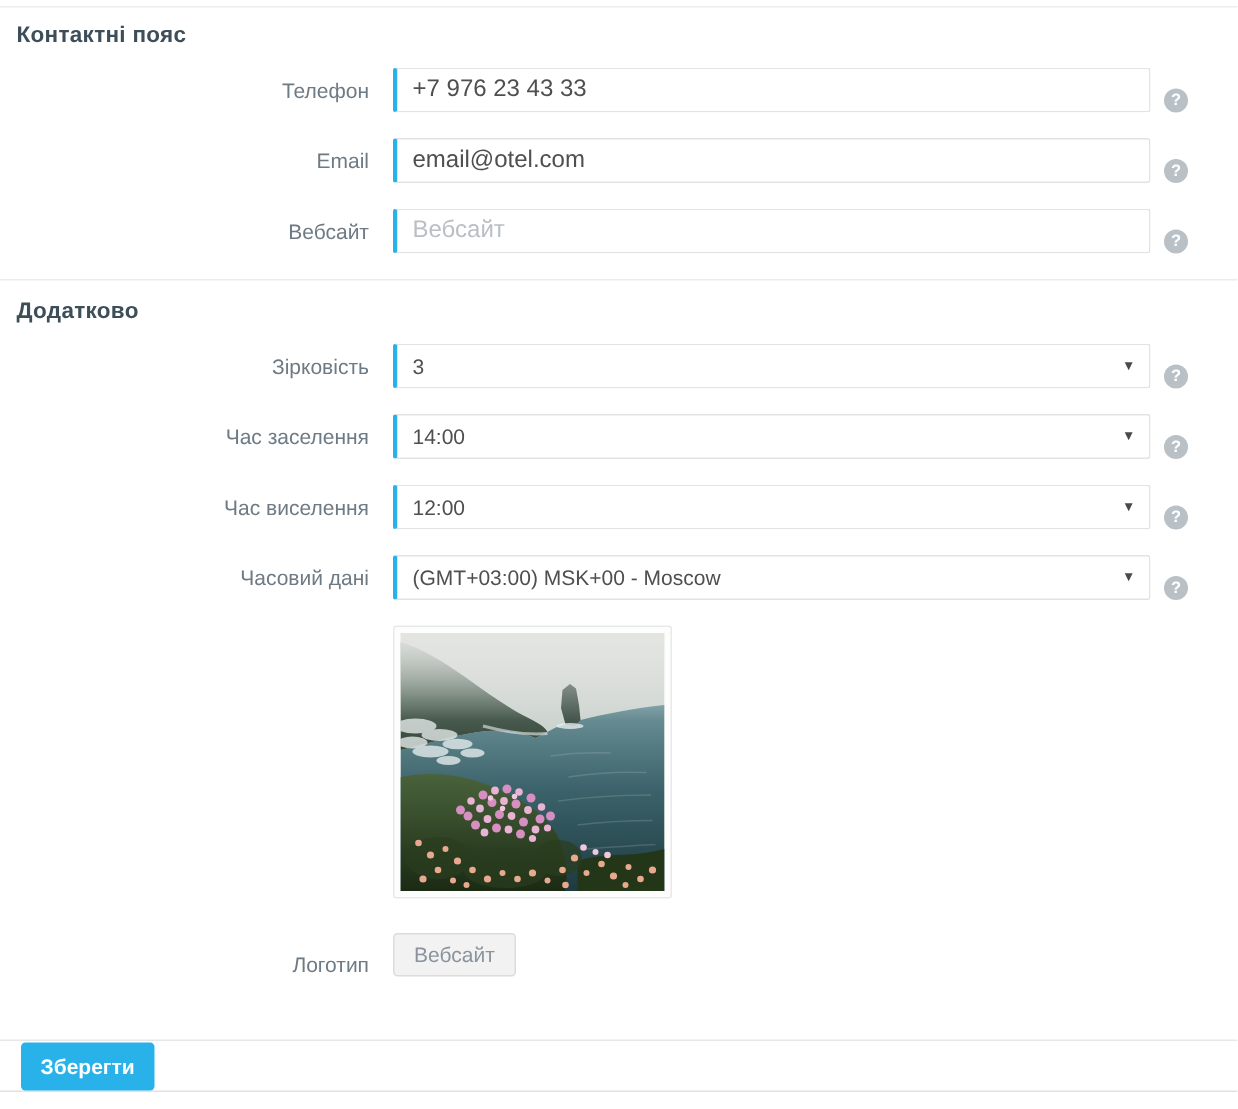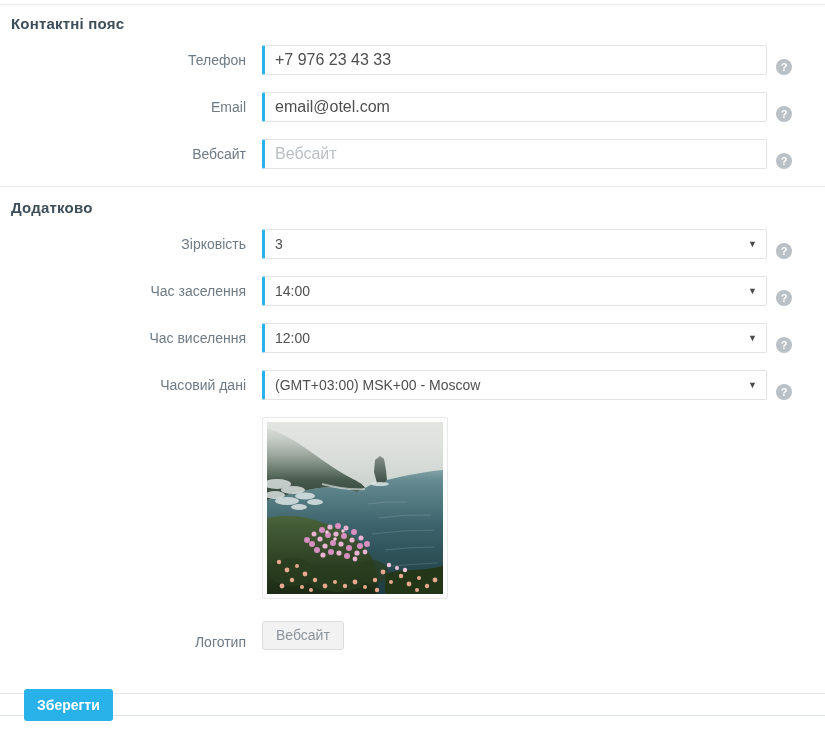--- a/index.html
+++ b/index.html
@@ -58,23 +58,23 @@
     padding: 4px; display: inline-block;
   }
   .logo-frame svg { display: block; }
   .change-button {
     display: inline-block; margin-top: 18px;
     background: #f2f2f2; border: 1px solid #dcdcdc; border-radius: 3px;
     color: #8b949d; font-size: 14px; font-family: "Liberation Sans", sans-serif;
     padding: 0 13px; height: 29px; line-height: 27px; cursor: pointer;
   }
   .footer-bar {
-    position: absolute; left: 0; right: 0; top: 693px; height: 23px;
+    position: absolute; left: 0; right: 0; top: 693px; height: 35px;
     background: #fff; border-top: 1px solid #e7e7e7; border-bottom: 1px solid #dde2e4;
-    display: flex; align-items: center; padding-left: 24px;
+    display: flex; align-items: center; padding-left: 14px;
   }
   .save-button {
     background: #29b2e9; border: none; border-radius: 3px;
     color: #fff; font-weight: bold; font-size: 14px;
     font-family: "Liberation Sans", sans-serif;
     height: 32px; padding: 0 13px; cursor: pointer;
   }
 </style>
 </head>
 <body>

